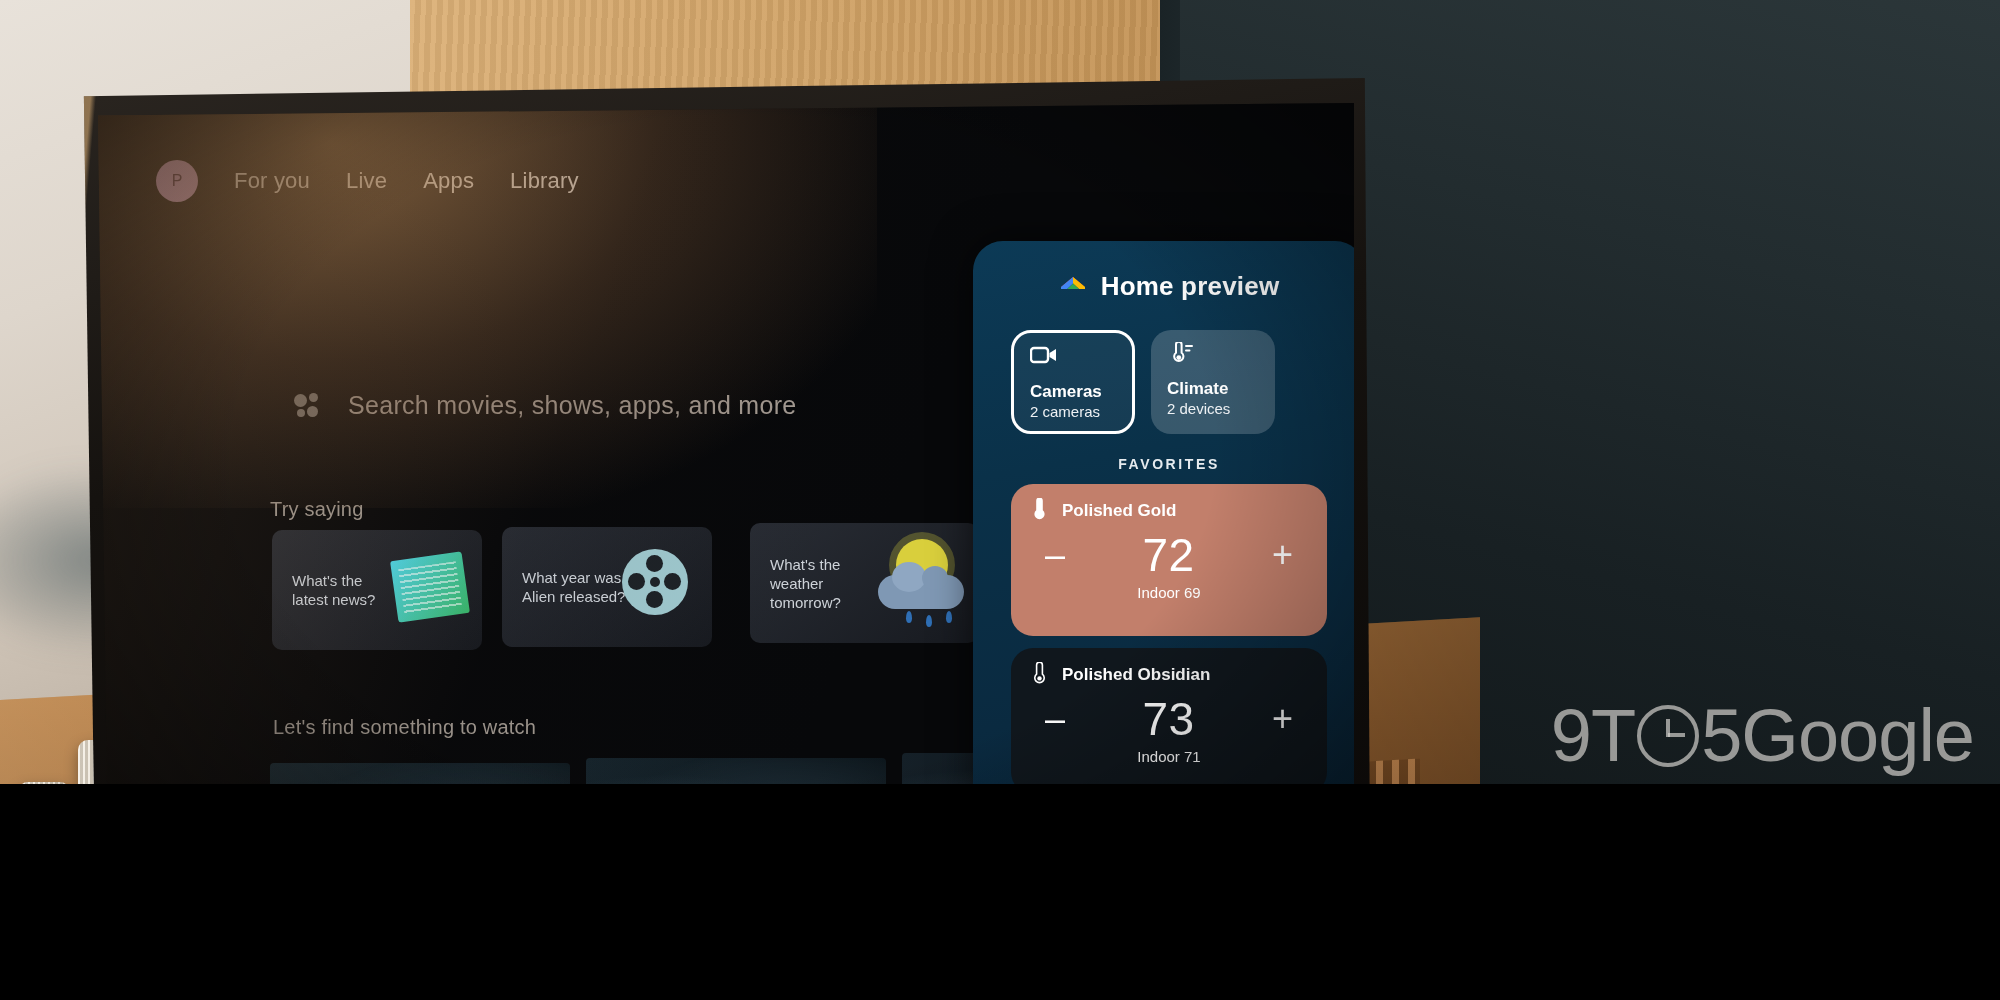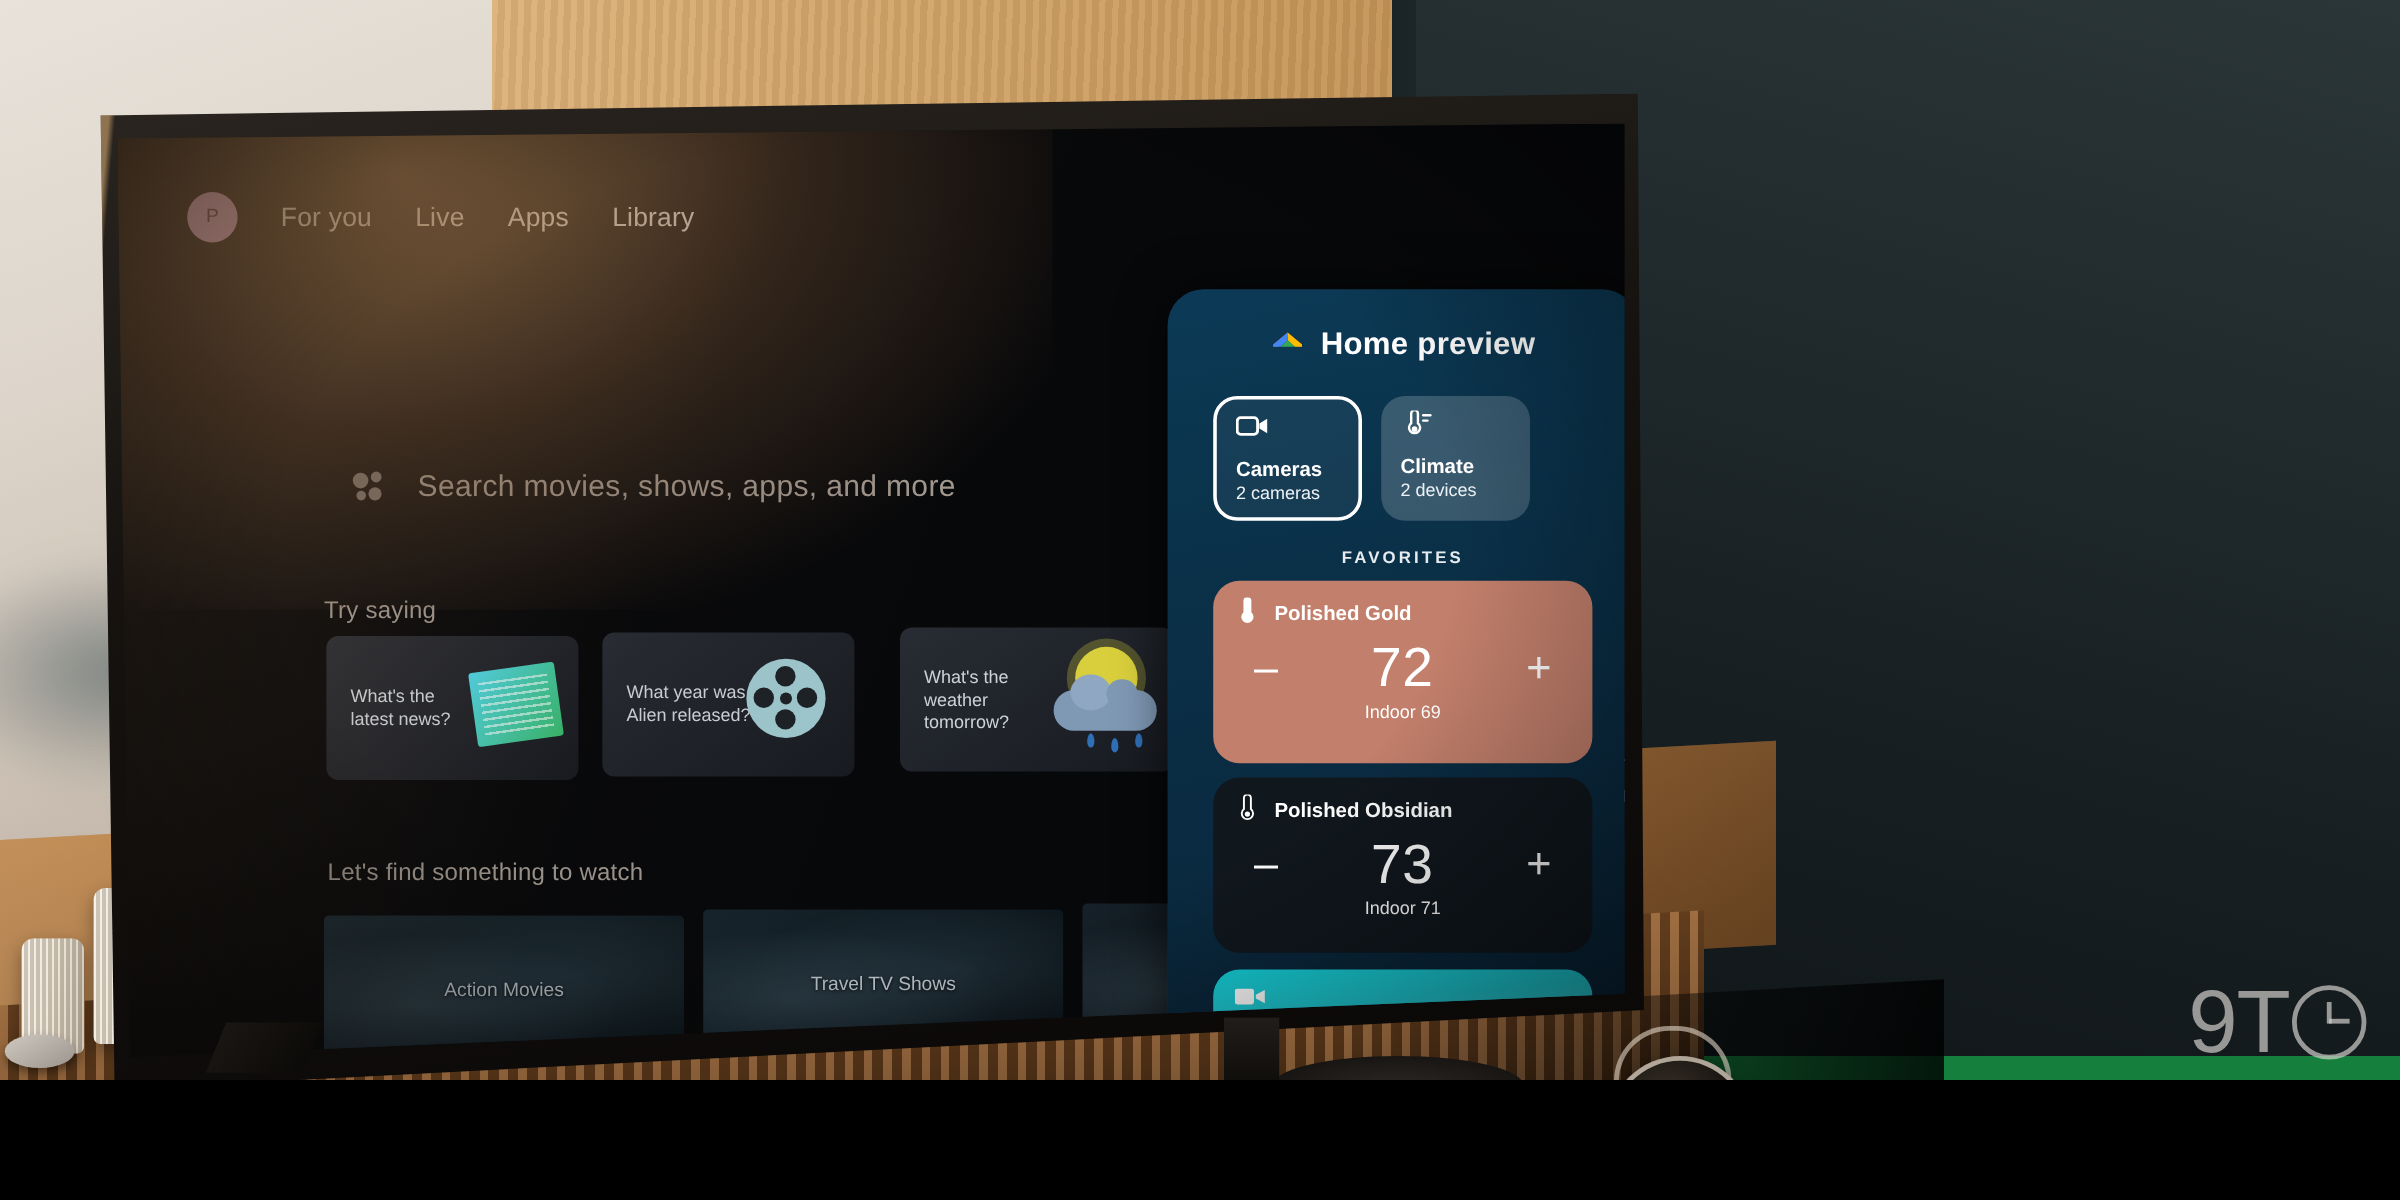--- a/index.html
+++ b/index.html
@@ -1,18 +1,18 @@
 <!DOCTYPE html>
 <html><head>
 <meta charset="utf-8">
 <style>
   html,body{margin:0;padding:0;background:#000;}
   body{width:2000px;height:1000px;overflow:hidden;font-family:"Liberation Sans",sans-serif;}
 
-  #scene{position:relative;width:2000px;height:900px;overflow:hidden;background:#15803d;}
+  #scene{position:relative;width:2000px;height:784px;overflow:hidden;background:#1d4ed8;}
 
   
   .wall-left{position:absolute;left:0;top:0;width:420px;height:760px;
     background:linear-gradient(160deg,#e8e2da 0%,#ded6cc 35%,#cdc2b5 70%,#b4a99c 100%);}
   .wall-left:after{content:"";position:absolute;left:-40px;top:460px;width:300px;height:200px;
     border-radius:50%;background:radial-gradient(ellipse at 45% 50%,rgba(60,80,86,.55),rgba(60,80,86,0) 68%);
     filter:blur(14px);}
   .wall-wood{position:absolute;left:410px;top:0;width:780px;height:120px;
     background:linear-gradient(100deg,#d9ae74 0%,#d2a367 45%,#c2records 100%);
     background:linear-gradient(100deg,#dcb178 0%,#d1a367 50%,#c29255 100%);}
@@ -394,15 +394,16 @@
   <div style="position:absolute;left:1060px;top:880px;width:210px;height:50px;border-radius:50%;
               background:radial-gradient(ellipse,#2a2724,#100e0c);z-index:3;"></div>
   <div style="position:absolute;left:1020px;top:848px;width:46px;height:60px;
               background:linear-gradient(180deg,#201d1a,#0e0c0a);z-index:3;"></div>
   <div style="position:absolute;left:180px;top:852px;width:80px;height:42px;
               background:linear-gradient(110deg,#191613,#0c0a08);transform:skewX(-22deg);z-index:3;"></div>
 
   <div class="wm">
     <span>9T</span>
     <span class="wm-clock"></span>
+    <span>5Google</span>
   </div>
 
 </div>
 
 </body></html>

